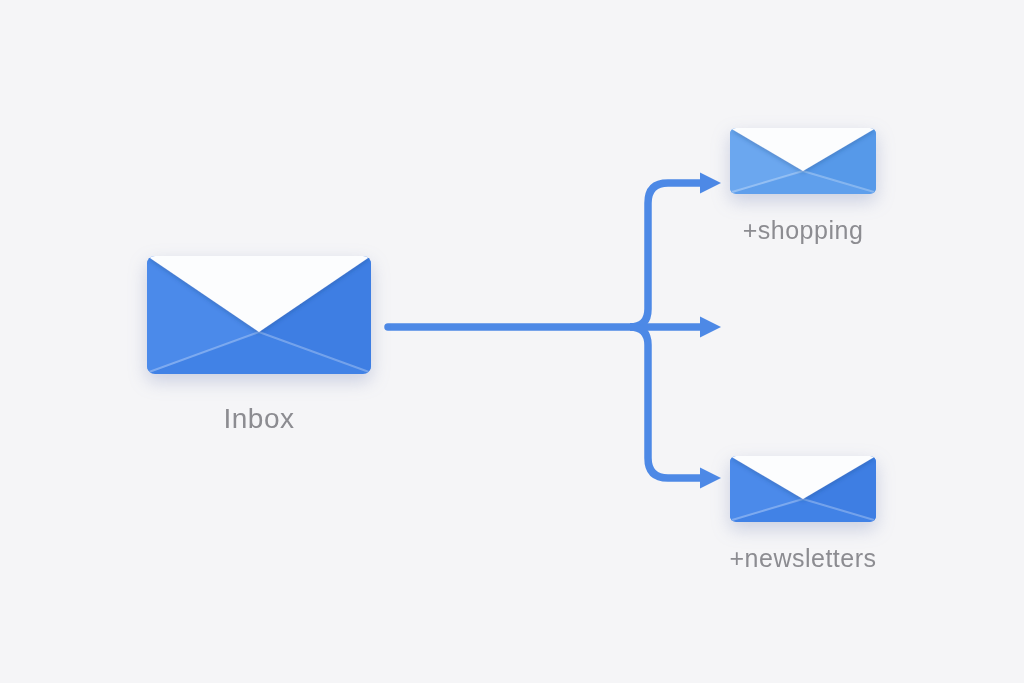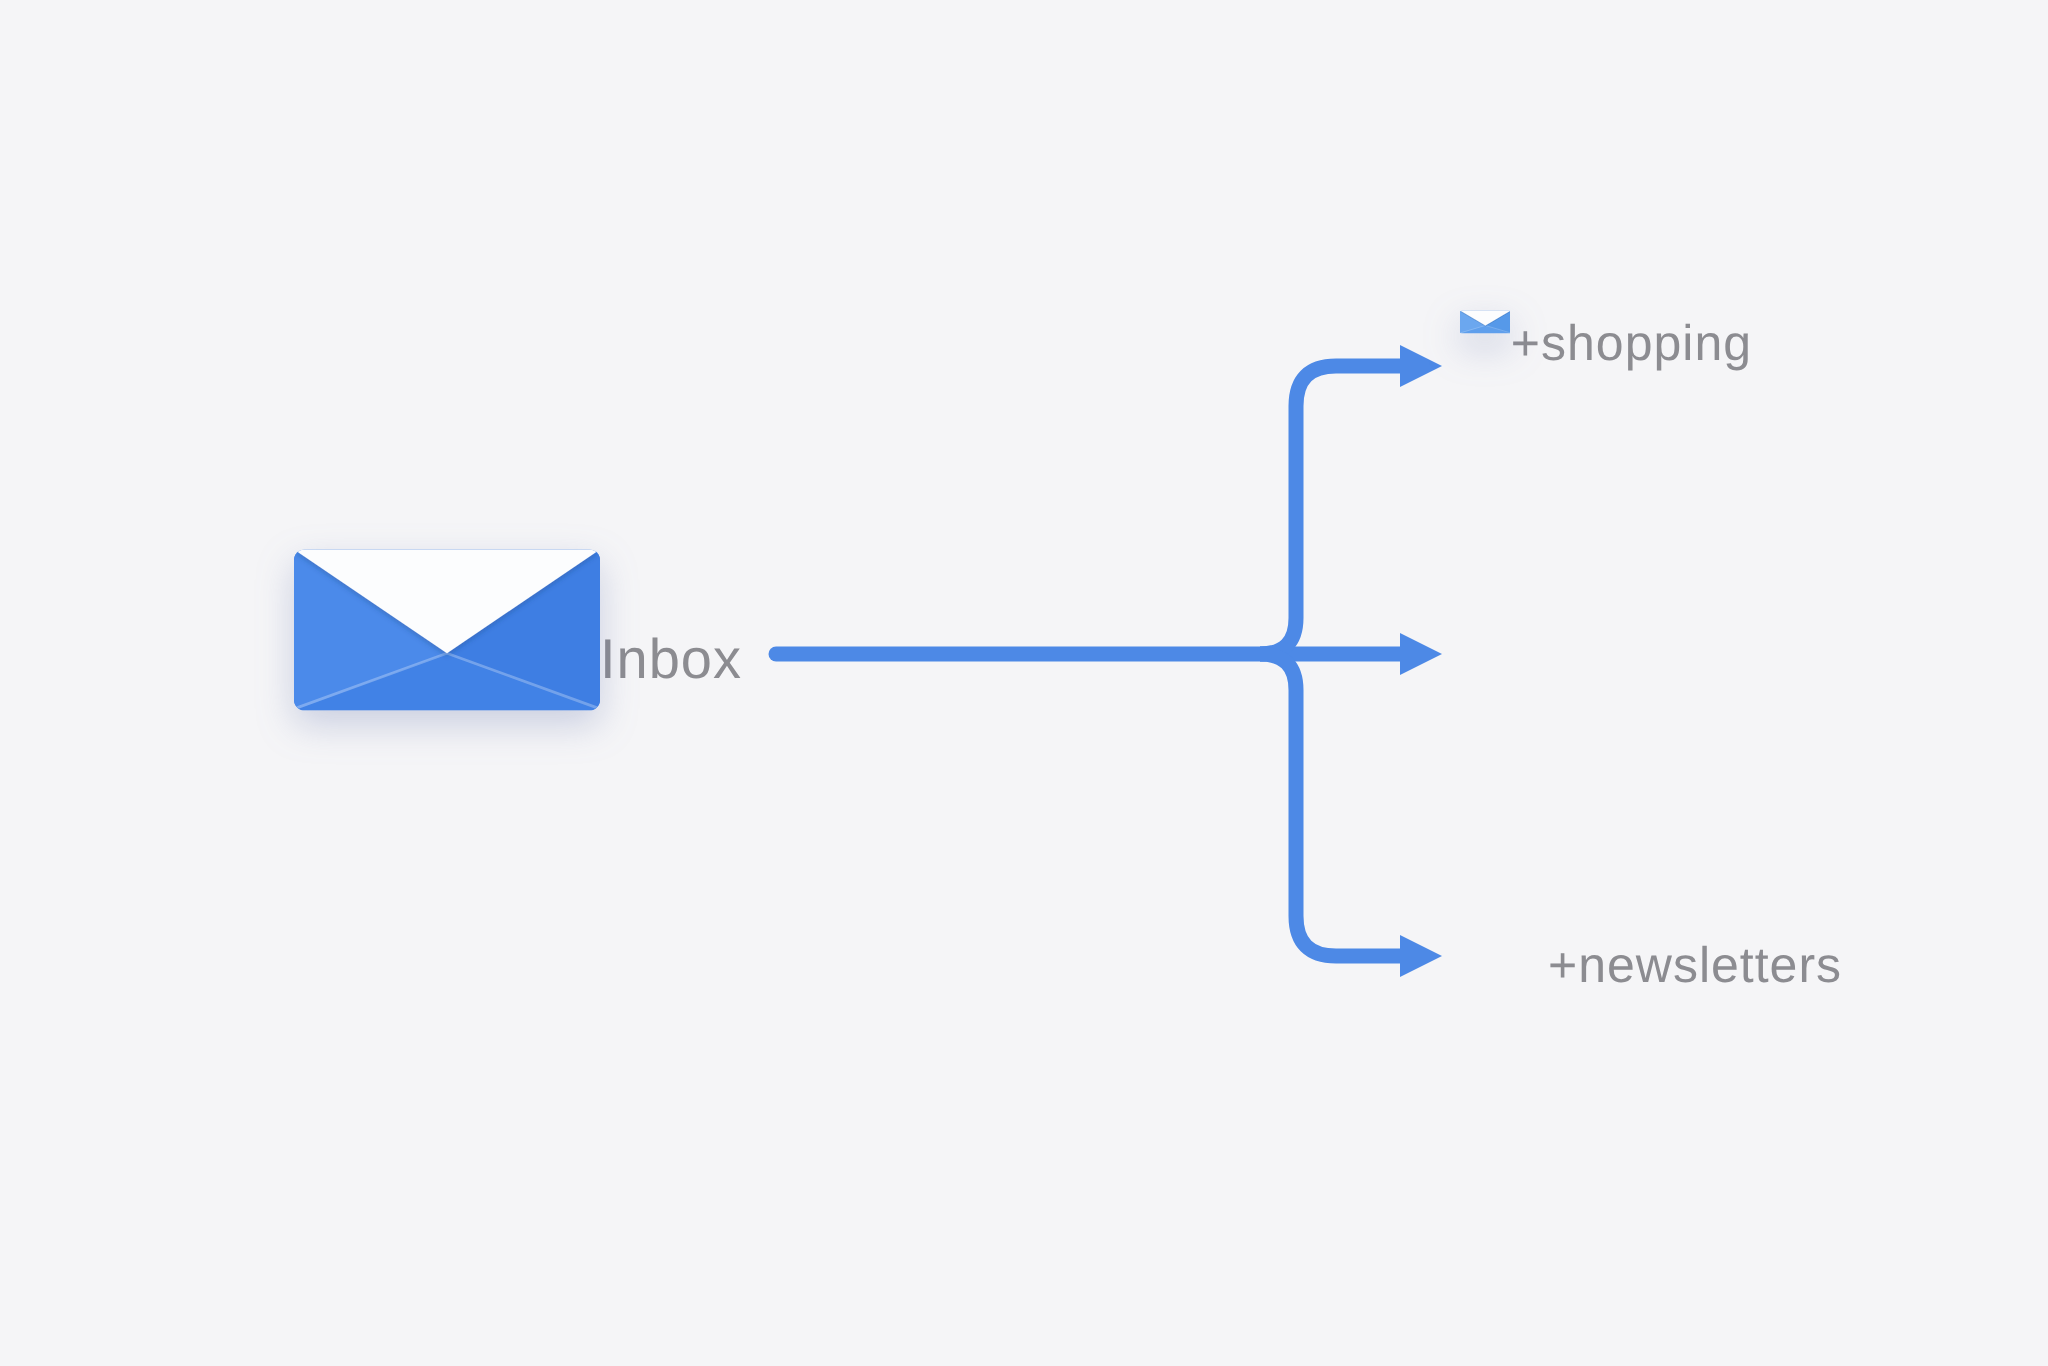--- a/index.html
+++ b/index.html
@@ -14,25 +14,25 @@
   html,body{width:1024px;height:683px;}
   body{
     font-family:"Liberation Sans","DejaVu Sans",sans-serif;
     background:var(--background);
     overflow:hidden;
   }
   .canvas{position:relative;width:1024px;height:683px;background:var(--background);}
   .arrows-layer{position:absolute;left:0;top:0;width:1024px;height:683px;pointer-events:none;}
   .arrow-stroke{fill:none;stroke:var(--arrow);stroke-width:7.5;}
   .arrow-head{fill:var(--arrow);}
-  .node{position:absolute;display:flex;flex-direction:row;align-items:center;}
+  .node{position:absolute;display:flex;flex-direction:column;align-items:center;}
   .node-inbox{left:147px;top:256px;width:224px;}
   .node-shopping{left:730px;top:128px;width:146px;}
   .node-trials{left:731px;top:287px;width:146px;}
-  .node-newsletters{left:730px;top:439px;width:146px;gap:44px;}
+  .node-newsletters{left:730px;top:456px;width:146px;}
   .env{filter:drop-shadow(0 7px 9px rgba(88,108,168,0.28));}
   .envelope-blue{--flap-side-l:#4b8aea;--flap-side-r:#3e7ee3;--flap-bottom:var(--envelope-blue);}
   .envelope-light{--flap-side-l:#6ba7ef;--flap-side-r:#5699e9;--flap-bottom:var(--envelope-blue-light);}
   .env-body{fill:var(--flap-bottom);}
   .env-left{fill:var(--flap-side-l);}
   .env-right{fill:var(--flap-side-r);}
   .env-flap{fill:var(--flap-white);}
   .env-fold{fill:none;stroke:rgba(255,255,255,0.28);stroke-width:2;stroke-linejoin:round;}
   .node-label{
     color:var(--label-text);

